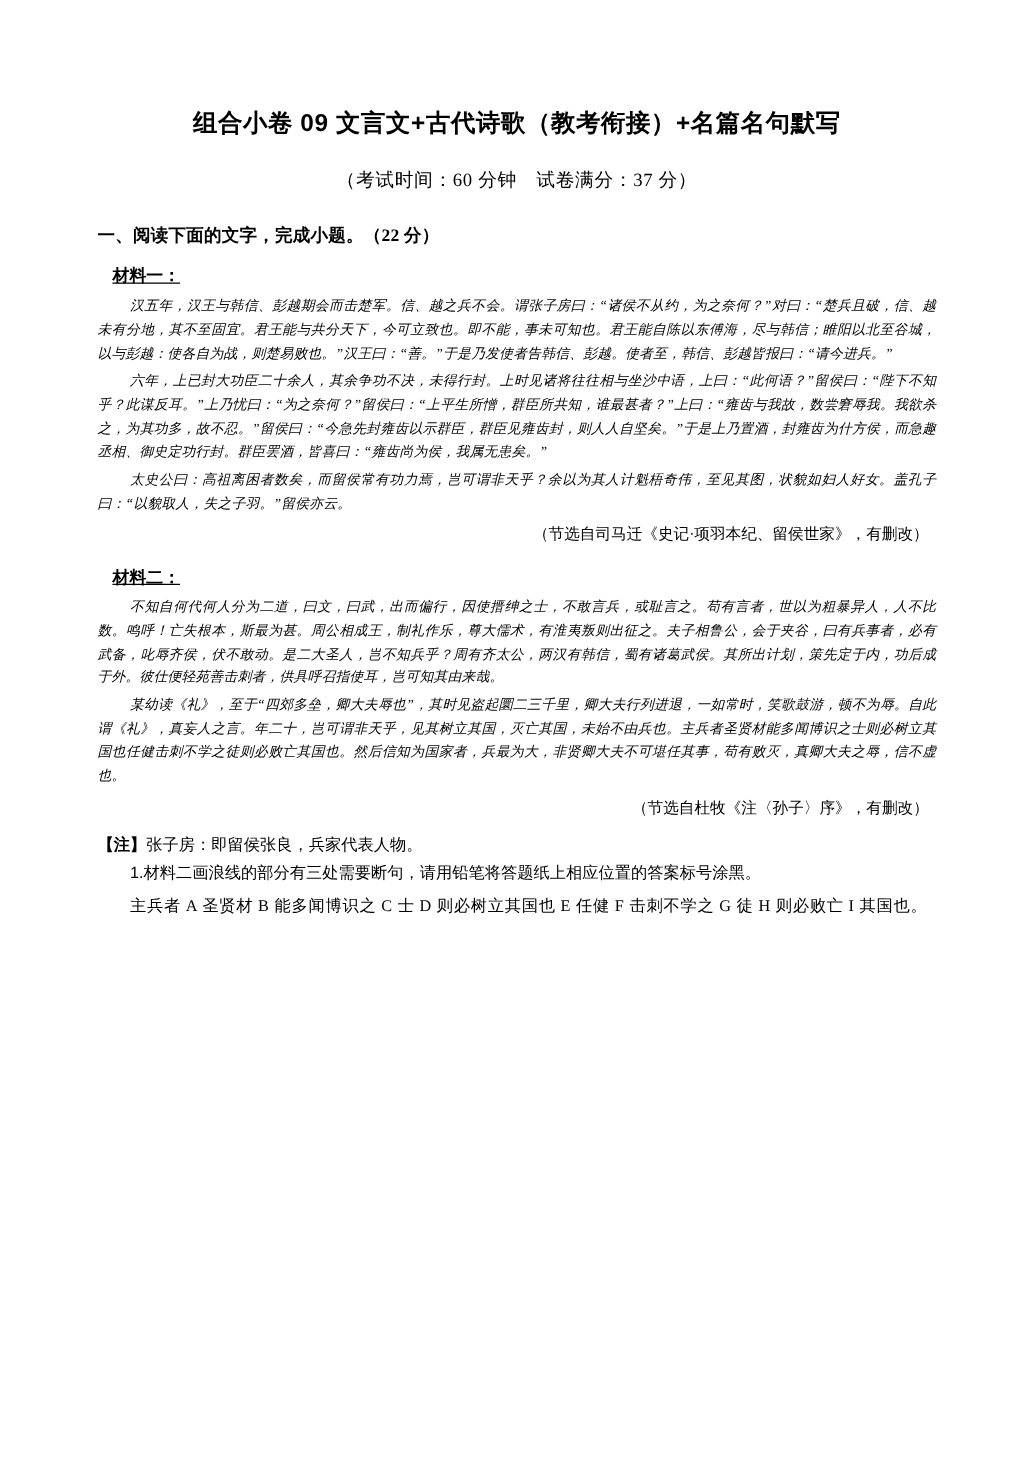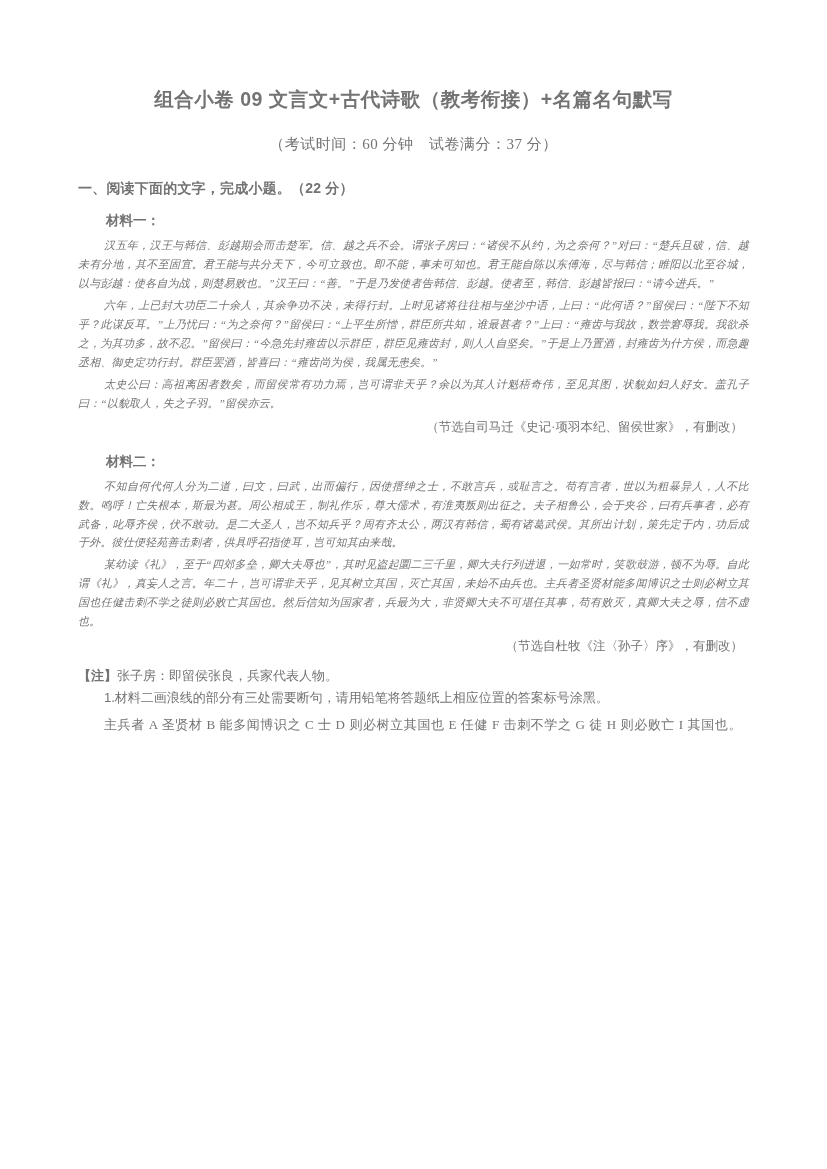--- a/index.html
+++ b/index.html
@@ -9,53 +9,54 @@
   }
   .page {
     width: 827px;
     height: 1169px;
     background: #ffffff;
     margin: 0 auto;
     position: relative;
     box-sizing: border-box;
     padding: 86px 78px 40px 78px;
     font-family: "Liberation Serif", "DejaVu Serif", serif;
-    color: #737373;
+    color: #000000;
     overflow: hidden;
   }
   .title {
     font-family: "Liberation Sans", "DejaVu Sans", sans-serif;
     font-weight: bold;
     font-size: 19.5px;
     text-align: center;
     letter-spacing: 0.5px;
     margin: 0 0 0 0;
     padding: 0 4px;
     line-height: 1.4;
   }
   .subtitle {
     text-align: center;
     font-size: 15px;
     margin-top: 22px;
     letter-spacing: 0.5px;
     font-family: "Liberation Serif", "DejaVu Serif", serif;
   }
   .section-head {
-    font-family: Liberation Sans, sans-serif;
+    font-family: Liberation Serif, serif;
     font-weight: bold;
     font-size: 14px;
     margin-top: 26px;
     letter-spacing: 0.2px;
   }
   .mat-label {
     font-family: "Liberation Sans", "DejaVu Sans", sans-serif;
     font-weight: bold;
     font-size: 13.5px;
     margin-top: 14px;
-    margin-left: 28px;
+    margin-left: 12px;
+    text-decoration: underline;
   }
   p.body {
     font-size: 11px;
     line-height: 1.72;
     margin: 6px 0 0 0;
     text-indent: 26px;
     text-align: justify;
     letter-spacing: 0.2px;
     font-style: italic;
   }

